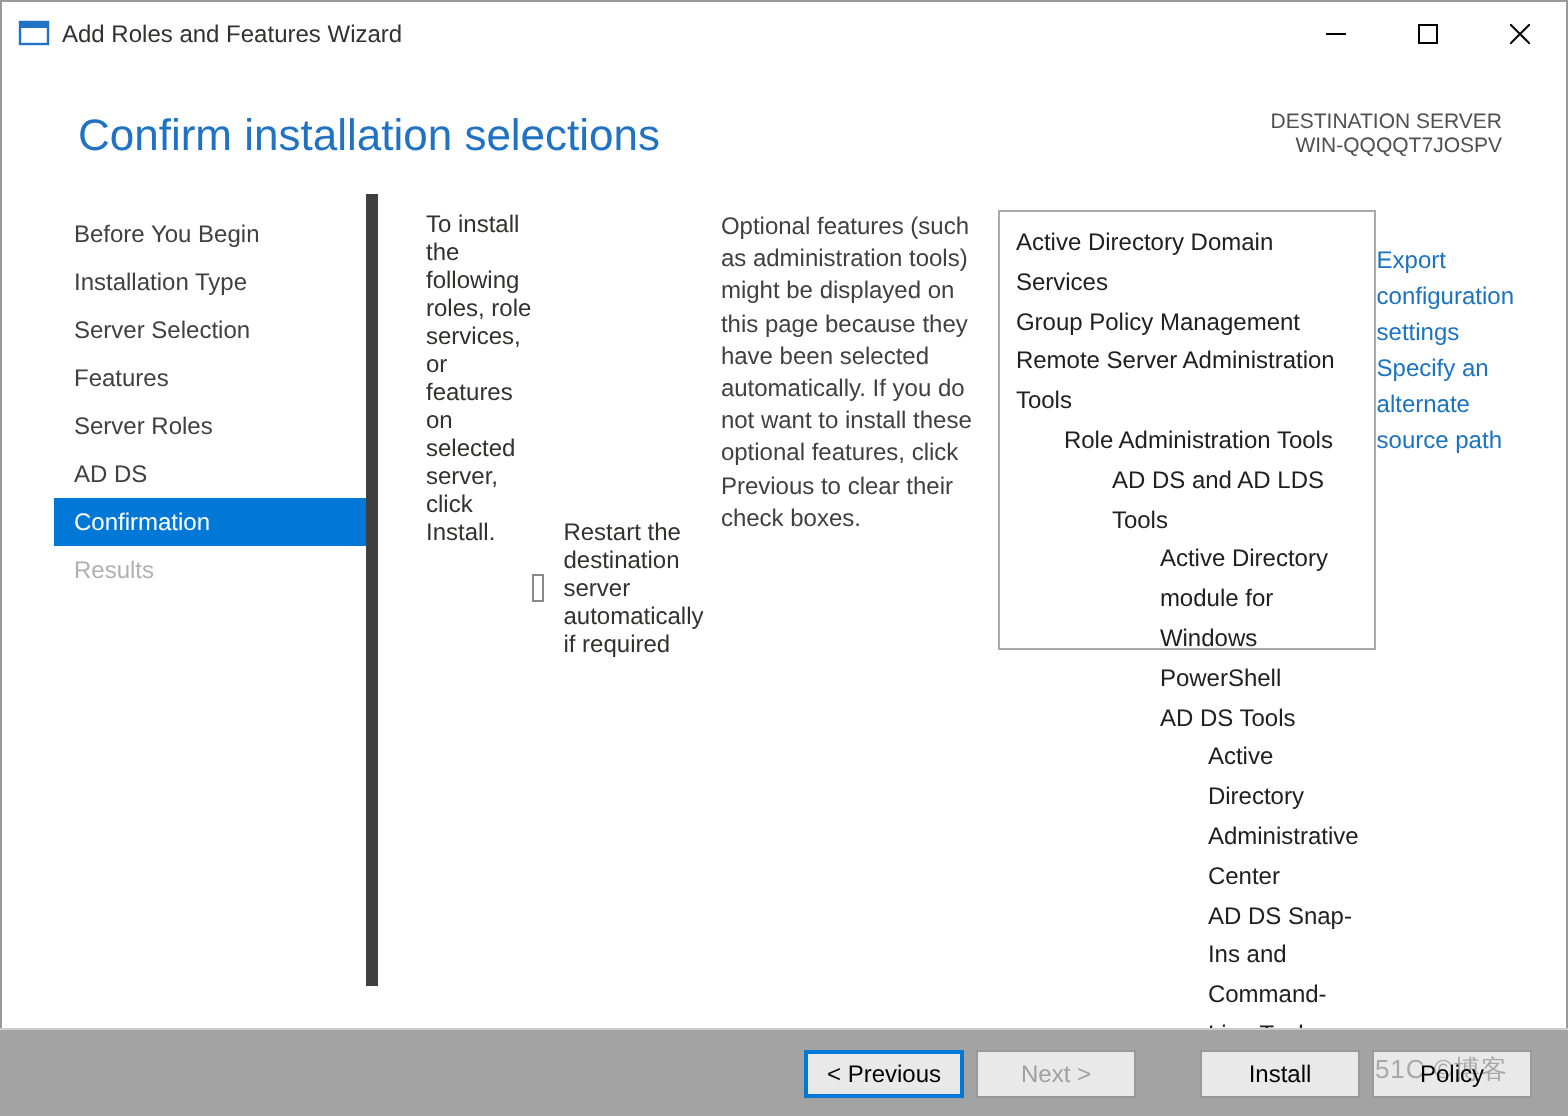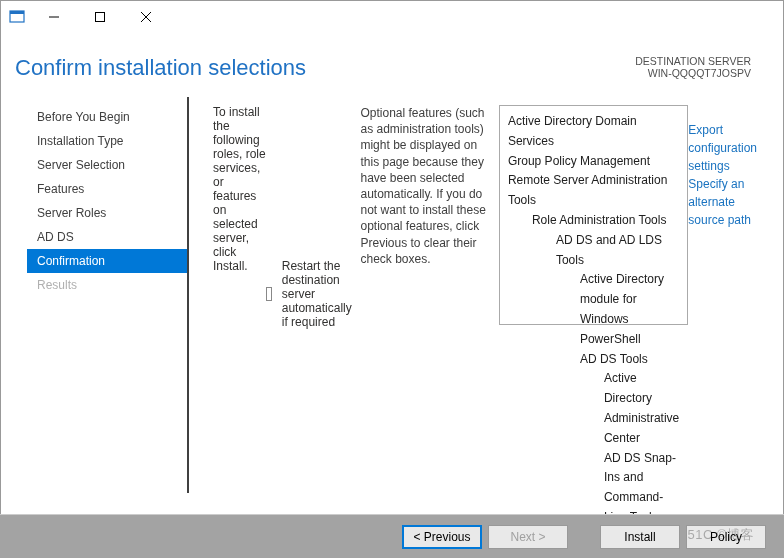--- a/index.html
+++ b/index.html
@@ -3,25 +3,25 @@
   <meta charset="utf-8">
   <style>
     * { box-sizing: border-box; margin: 0; padding: 0; }
     body { font-family: "Segoe UI", Arial, sans-serif; font-size: 12px; color: #323130; background: #fff; width: 784px; height: 558px; overflow: hidden; border: 1px solid #999; }
     .titlebar { height: 32px; display: flex; align-items: center; padding-left: 8px; }
     .titlebar-icon { width: 16px; height: 16px; margin-right: 6px; }
     .titlebar-title { font-size: 12px; flex: 1; }
     .titlebar-buttons { display: flex; }
     .titlebar-btn { width: 46px; height: 30px; display: flex; align-items: center; justify-content: center; font-size: 14px; }
     .titlebar-btn svg { width: 10px; height: 10px; }
-    .header { padding: 22px 32px 16px 14px; display: flex; justify-content: space-between; align-items: flex-start; }
+    .header { padding: 22px 32px 16px 38px; display: flex; justify-content: space-between; align-items: flex-start; }
     .header-title { font-size: 22px; font-weight: 300; color: #2072c4; }
     .header-right { text-align: right; font-size: 10.5px; color: #505050; }
     .body { display: flex; padding: 0 26px; height: 396px; }
-    .sidebar { width: 162px; border-right: 2px solid #404040; padding-top: 8px; }
+    .sidebar { width: 162px; border-right: 6px solid #404040; padding-top: 8px; }
     .nav-item { padding: 5px 10px 5px 10px; font-size: 12px; color: #404040; cursor: pointer; }
     .nav-item.active { background: #0078d7; color: #fff; }
     .nav-item.disabled { color: #b0b0b0; }
     .content { flex: 1; padding: 8px 0 0 24px; display: flex; }
     .content-intro { font-size: 12px; margin-bottom: 12px; }
     .checkbox-row { display: flex; align-items: center; margin-bottom: 10px; justify-content: flex-end; }
     .checkbox { width: 14px; height: 14px; border: 1px solid #888; margin-right: 10px; }
     .checkbox-label { font-size: 12px; }
     .note { font-size: 12px; color: #404040; margin-bottom: 8px; line-height: 1.35; }
     .listbox { border: 1px solid #aaa; padding: 6px 8px; font-size: 12px; color: #202020; line-height: 1.65; height: 220px; }
@@ -42,20 +42,21 @@
 </head>
 <body>
 
 <div class="titlebar">
   <span class="titlebar-icon">
     <svg viewBox="0 0 16 16">
         <rect x="1" y="2" width="14" height="11" fill="none" stroke="#2072c4" stroke-width="1.2"></rect>
         <rect x="1" y="2" width="14" height="3" fill="#2072c4"></rect>
       </svg>
   </span>
+  <span class="titlebar-title">Add Roles and Features Wizard</span>
   <div class="titlebar-buttons">
     <div class="titlebar-btn">
         <svg viewBox="0 0 10 10">
           <line x1="0" y1="5" x2="10" y2="5" stroke="#000" stroke-width="1"></line>
         </svg>
       </div>
     <div class="titlebar-btn">
         <svg viewBox="0 0 10 10">
           <rect x="0.5" y="0.5" width="9" height="9" fill="none" stroke="#000" stroke-width="1"></rect>
         </svg>

